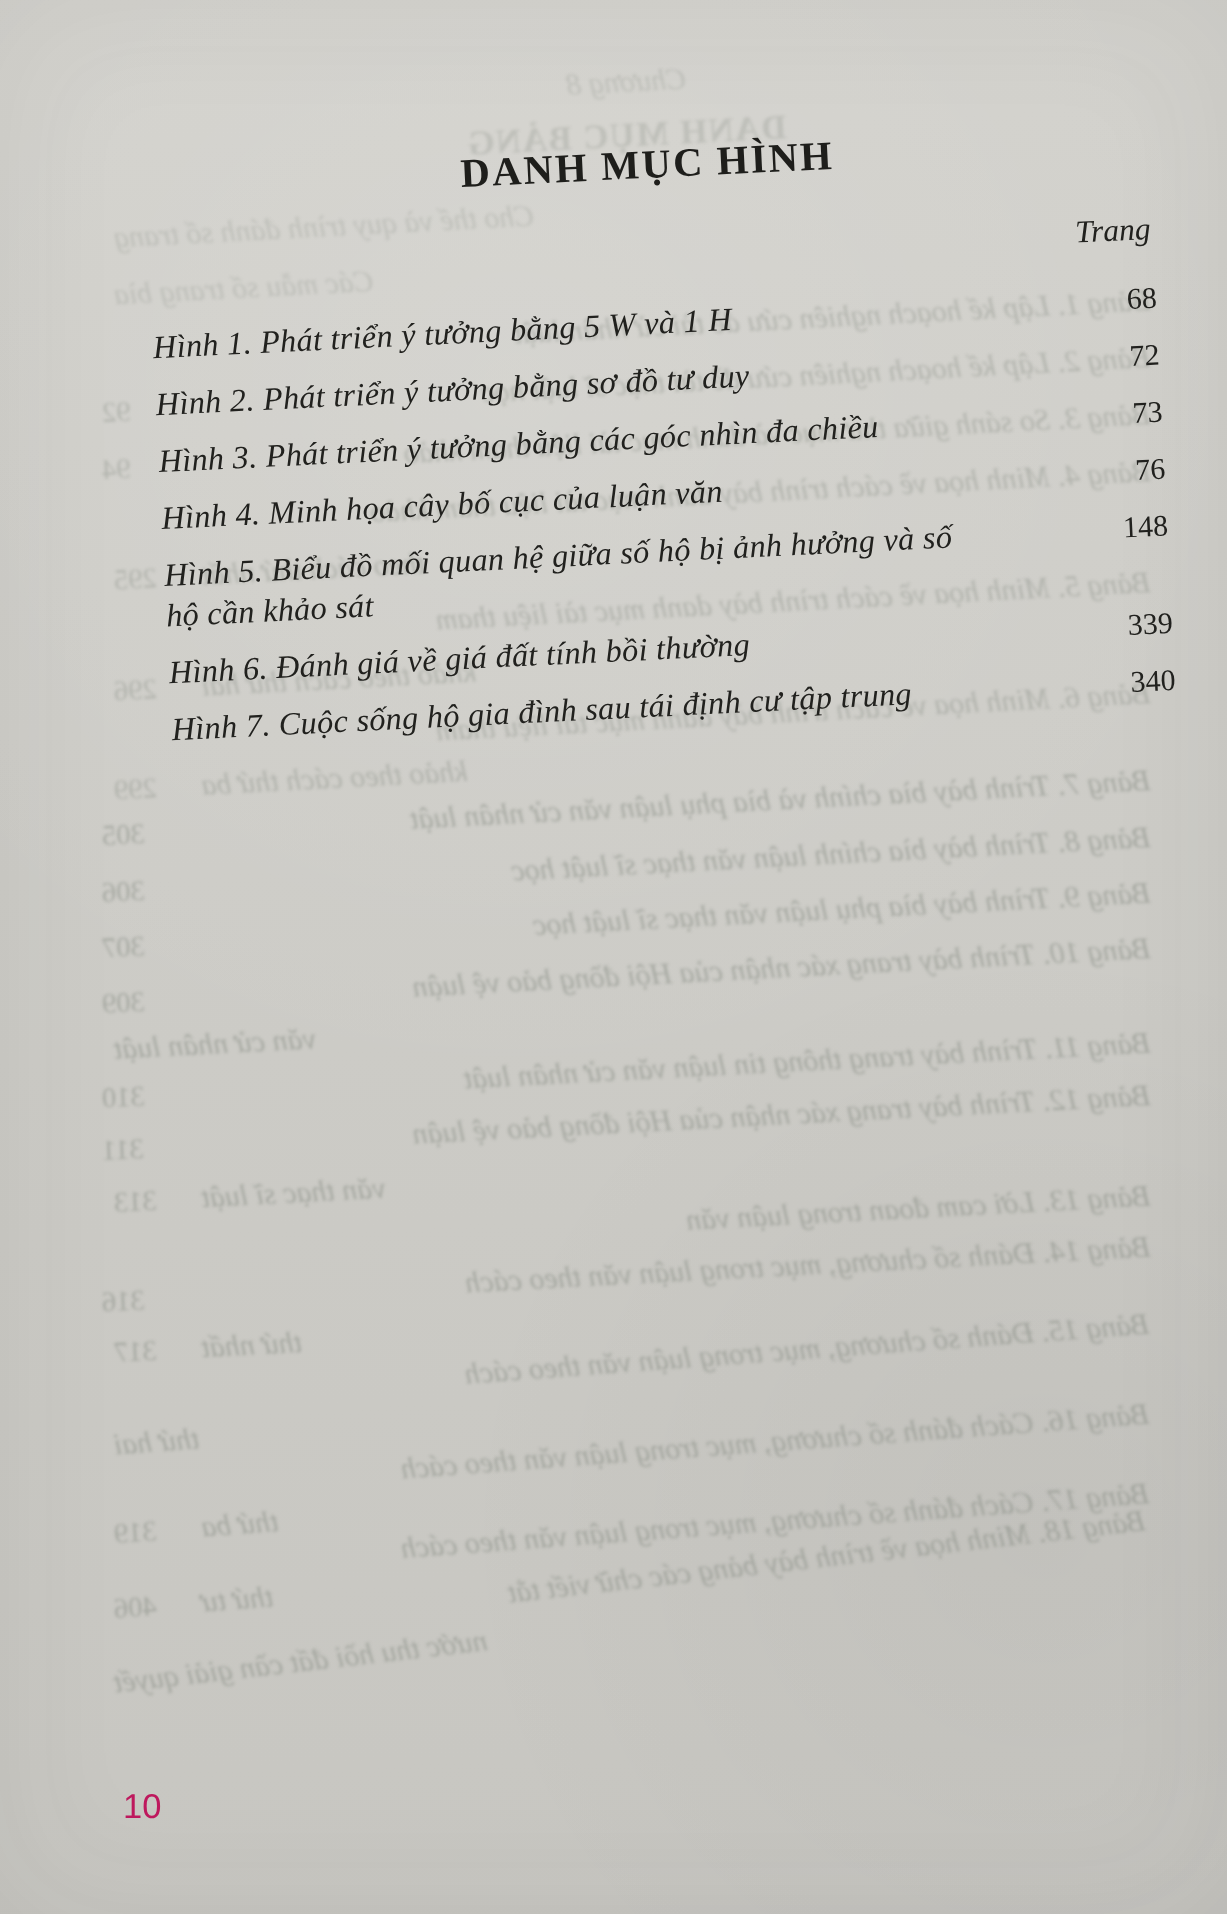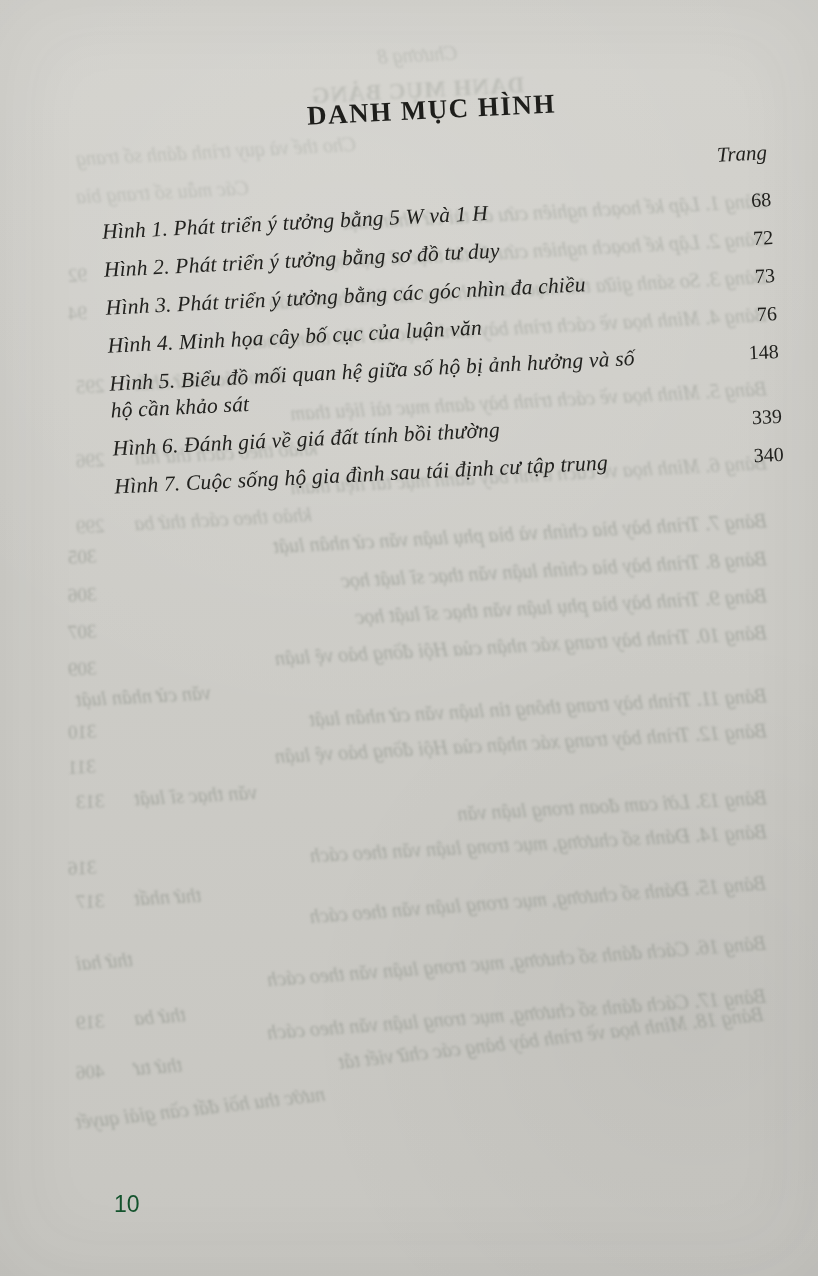--- a/index.html
+++ b/index.html
@@ -66,21 +66,21 @@
     flex:1;font:italic 21.5px/27px "Liberation Serif","DejaVu Serif",serif;
     letter-spacing:.2px;
   }
   .row .lbl span{display:block;}
   .row .num{
     margin-left:14px;min-width:48px;text-align:right;
     font:20px/27px "Liberation Serif","DejaVu Serif",serif;
   }
   .folio{
     position:absolute;left:82px;top:1193px;
-    font:23px/1 "Liberation Sans","DejaVu Sans",sans-serif;color:#14532d;margin-left:32px;
+    font:23px/1 "Liberation Sans","DejaVu Sans",sans-serif;color:#be185d;
   }
 </style>
 </head>
 <body>
 
 <div class="paper"></div>
 
 <div class="bleed">
   <div class="bl center f1" style="top:60px">
       <span class="bt">Chương 8</span>

